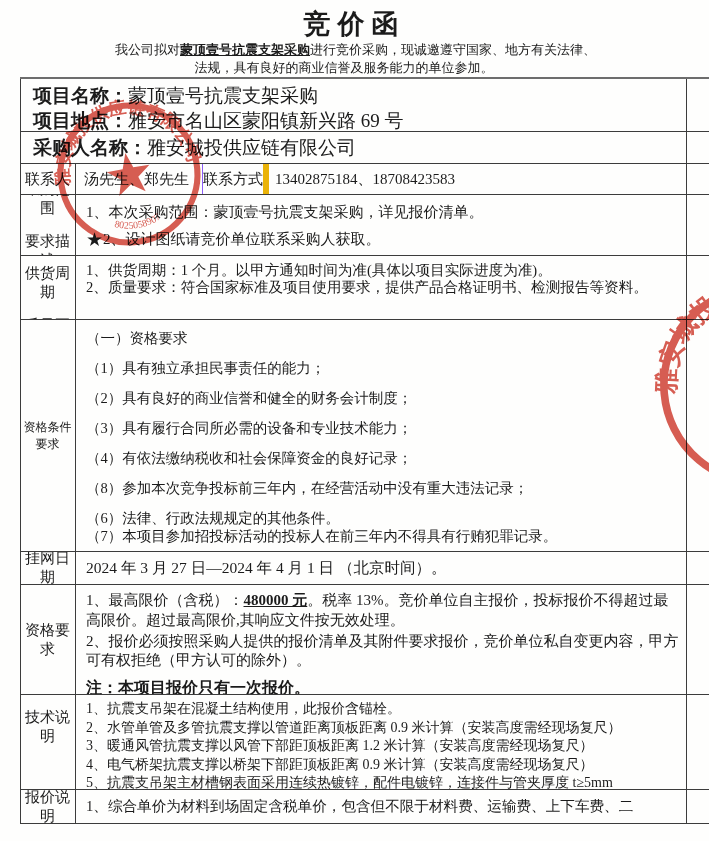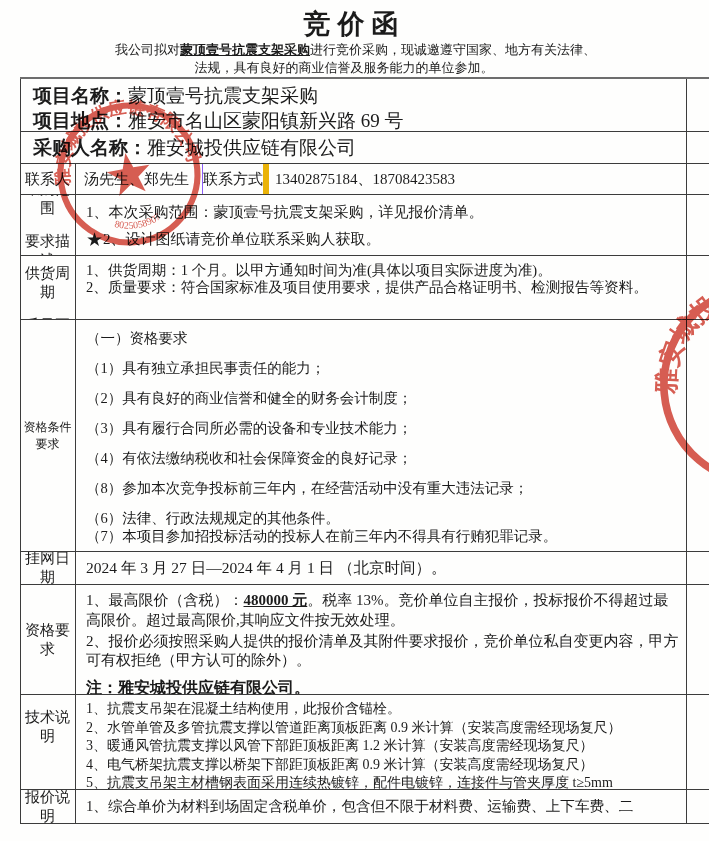--- a/index.html
+++ b/index.html
@@ -129,21 +129,21 @@
     <div class="row r7" style="height:33px">
       <div class="lbl">挂网日期</div>
       <div class="cnt">2024 年 3 月 27 日—2024 年 4 月 1 日 （北京时间）。</div>
     </div>
 
     <div class="row r8" style="height:110px">
       <div class="lbl">资格要求</div>
       <div class="cnt">
         <div><span>1、最高限价（含税）：</span><span class="price-em">480000 元</span><span>。税率 13%。竞价单位自主报价，投标报价不得超过最高限价。超过最高限价,其响应文件按无效处理。</span></div>
         <div class="item2">2、报价必须按照采购人提供的报价清单及其附件要求报价，竞价单位私自变更内容，甲方可有权拒绝（甲方认可的除外）。</div>
-        <div class="note">注：雅安城投供应链有限公司。</div>
+        <div class="note">注：本项目报价只有一次报价。</div>
       </div>
     </div>
 
     <div class="row r9" style="height:95px">
       <div class="lbl">技术说明</div>
       <div class="cnt">
         <div class="nowrap">1、抗震支吊架在混凝土结构使用，此报价含锚栓。</div>
         <div class="nowrap">2、水管单管及多管抗震支撑以管道距离顶板距离 0.9 米计算（安装高度需经现场复尺）</div>
         <div class="nowrap">3、暖通风管抗震支撑以风管下部距顶板距离 1.2 米计算（安装高度需经现场复尺）</div>
         <div class="nowrap">4、电气桥架抗震支撑以桥架下部距顶板距离 0.9 米计算（安装高度需经现场复尺）</div>

